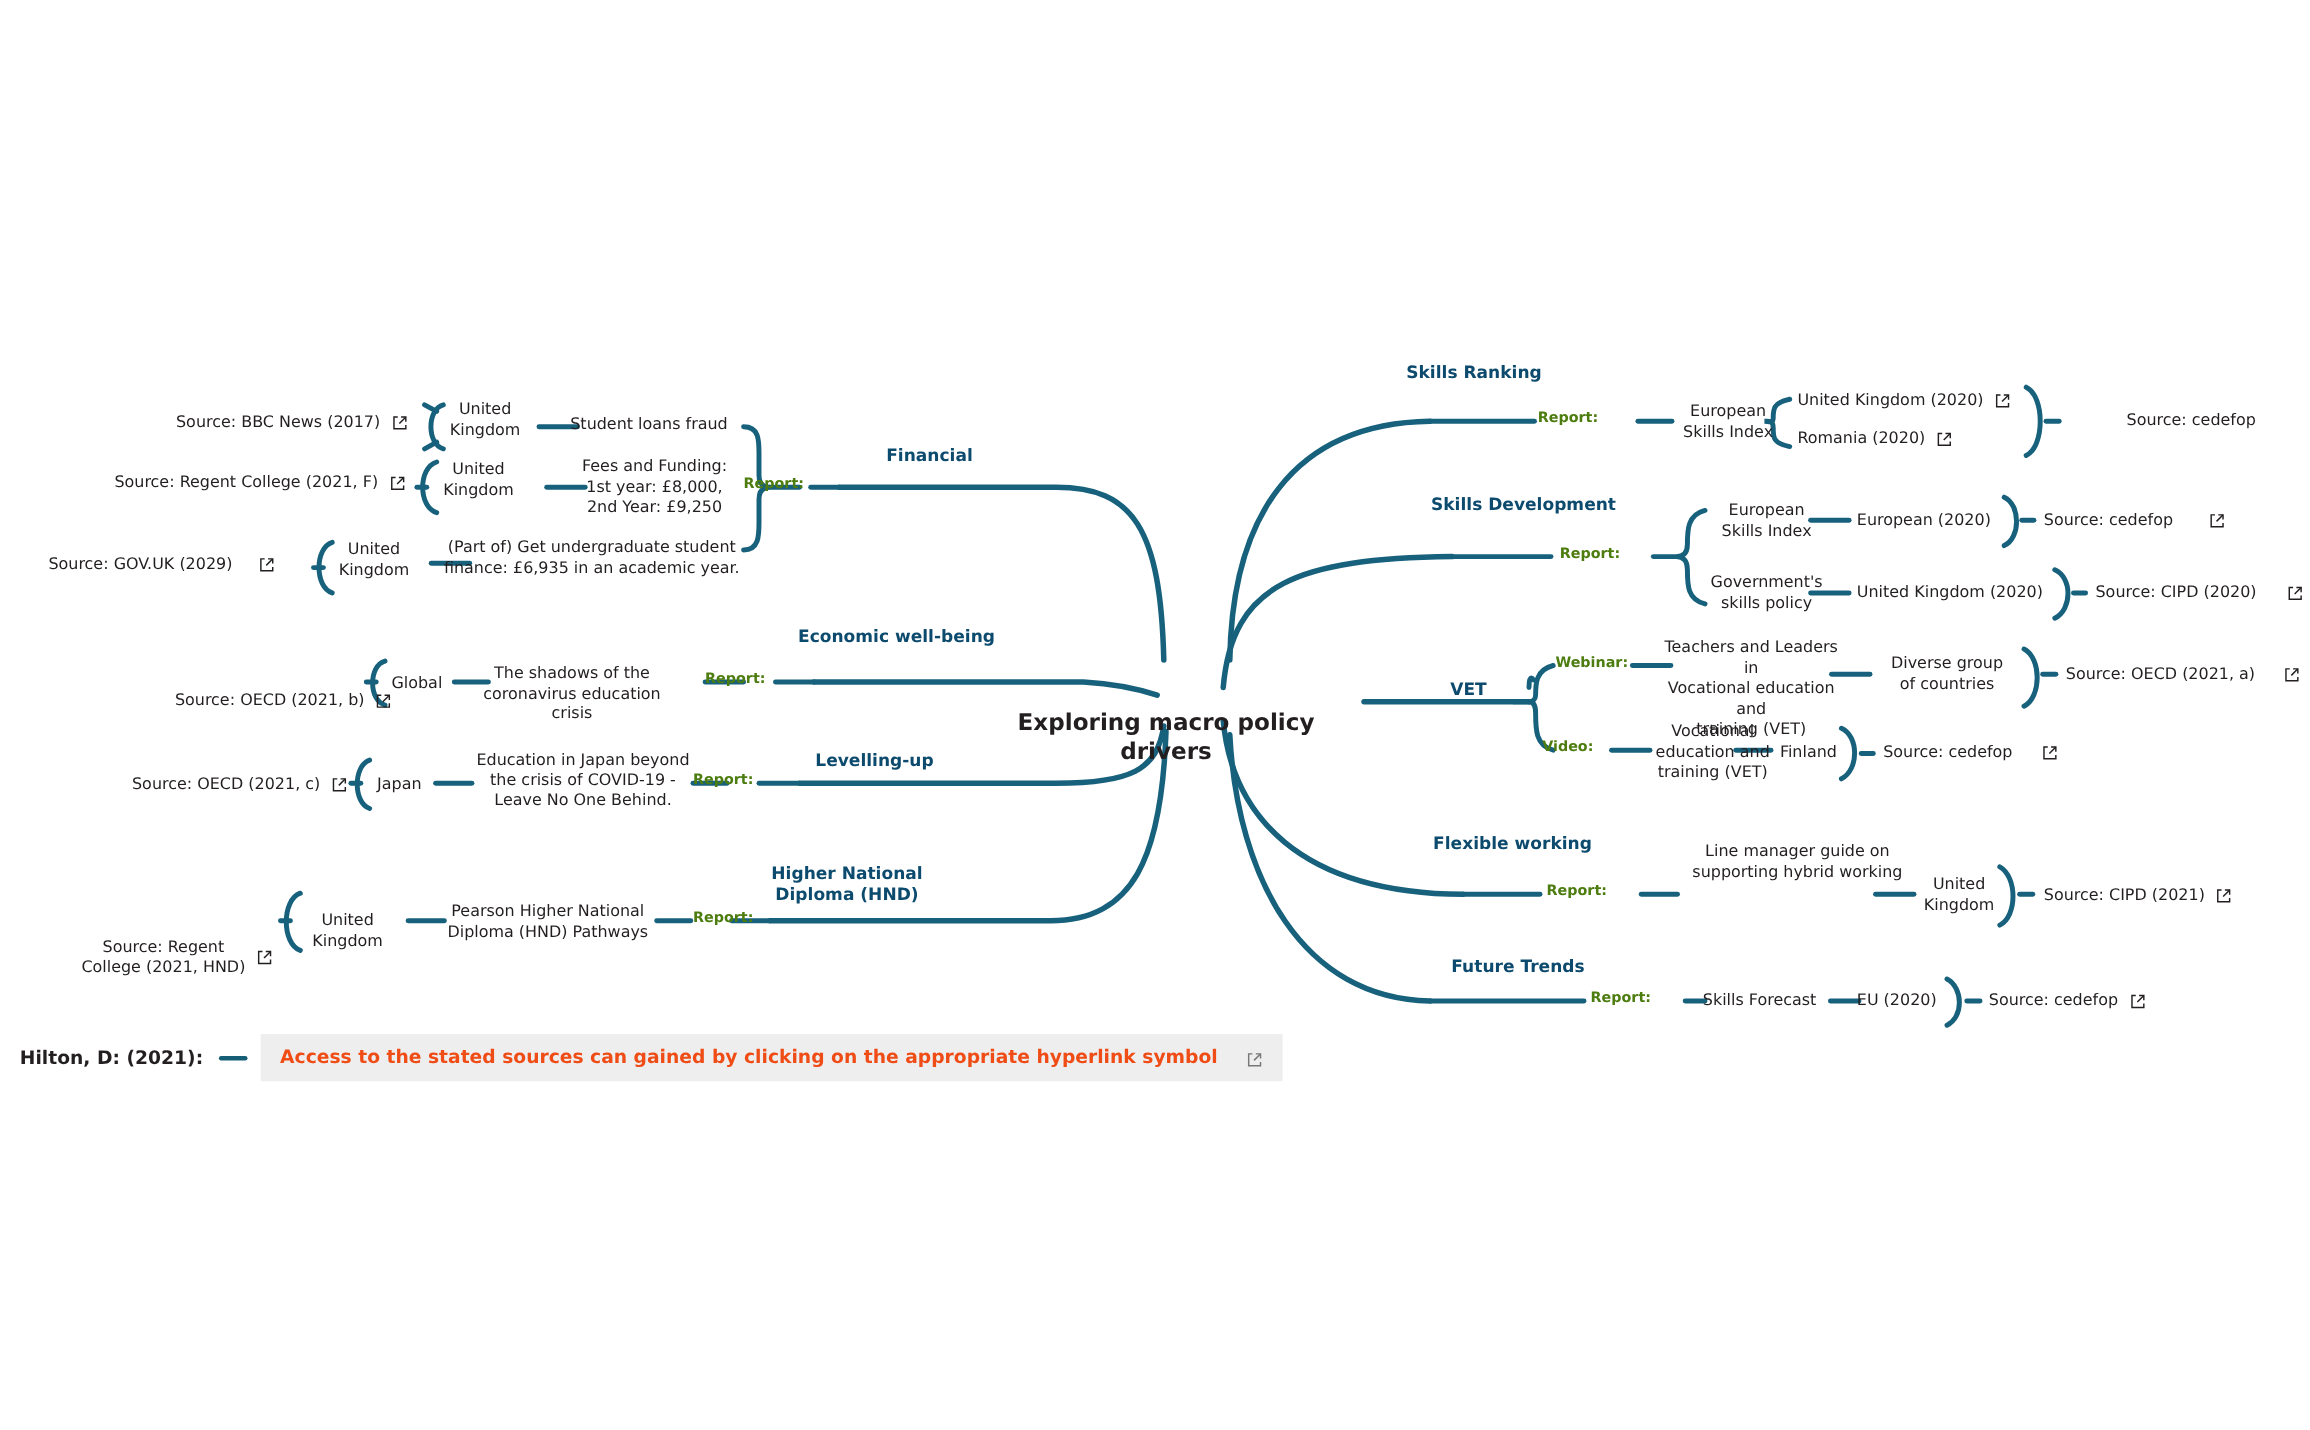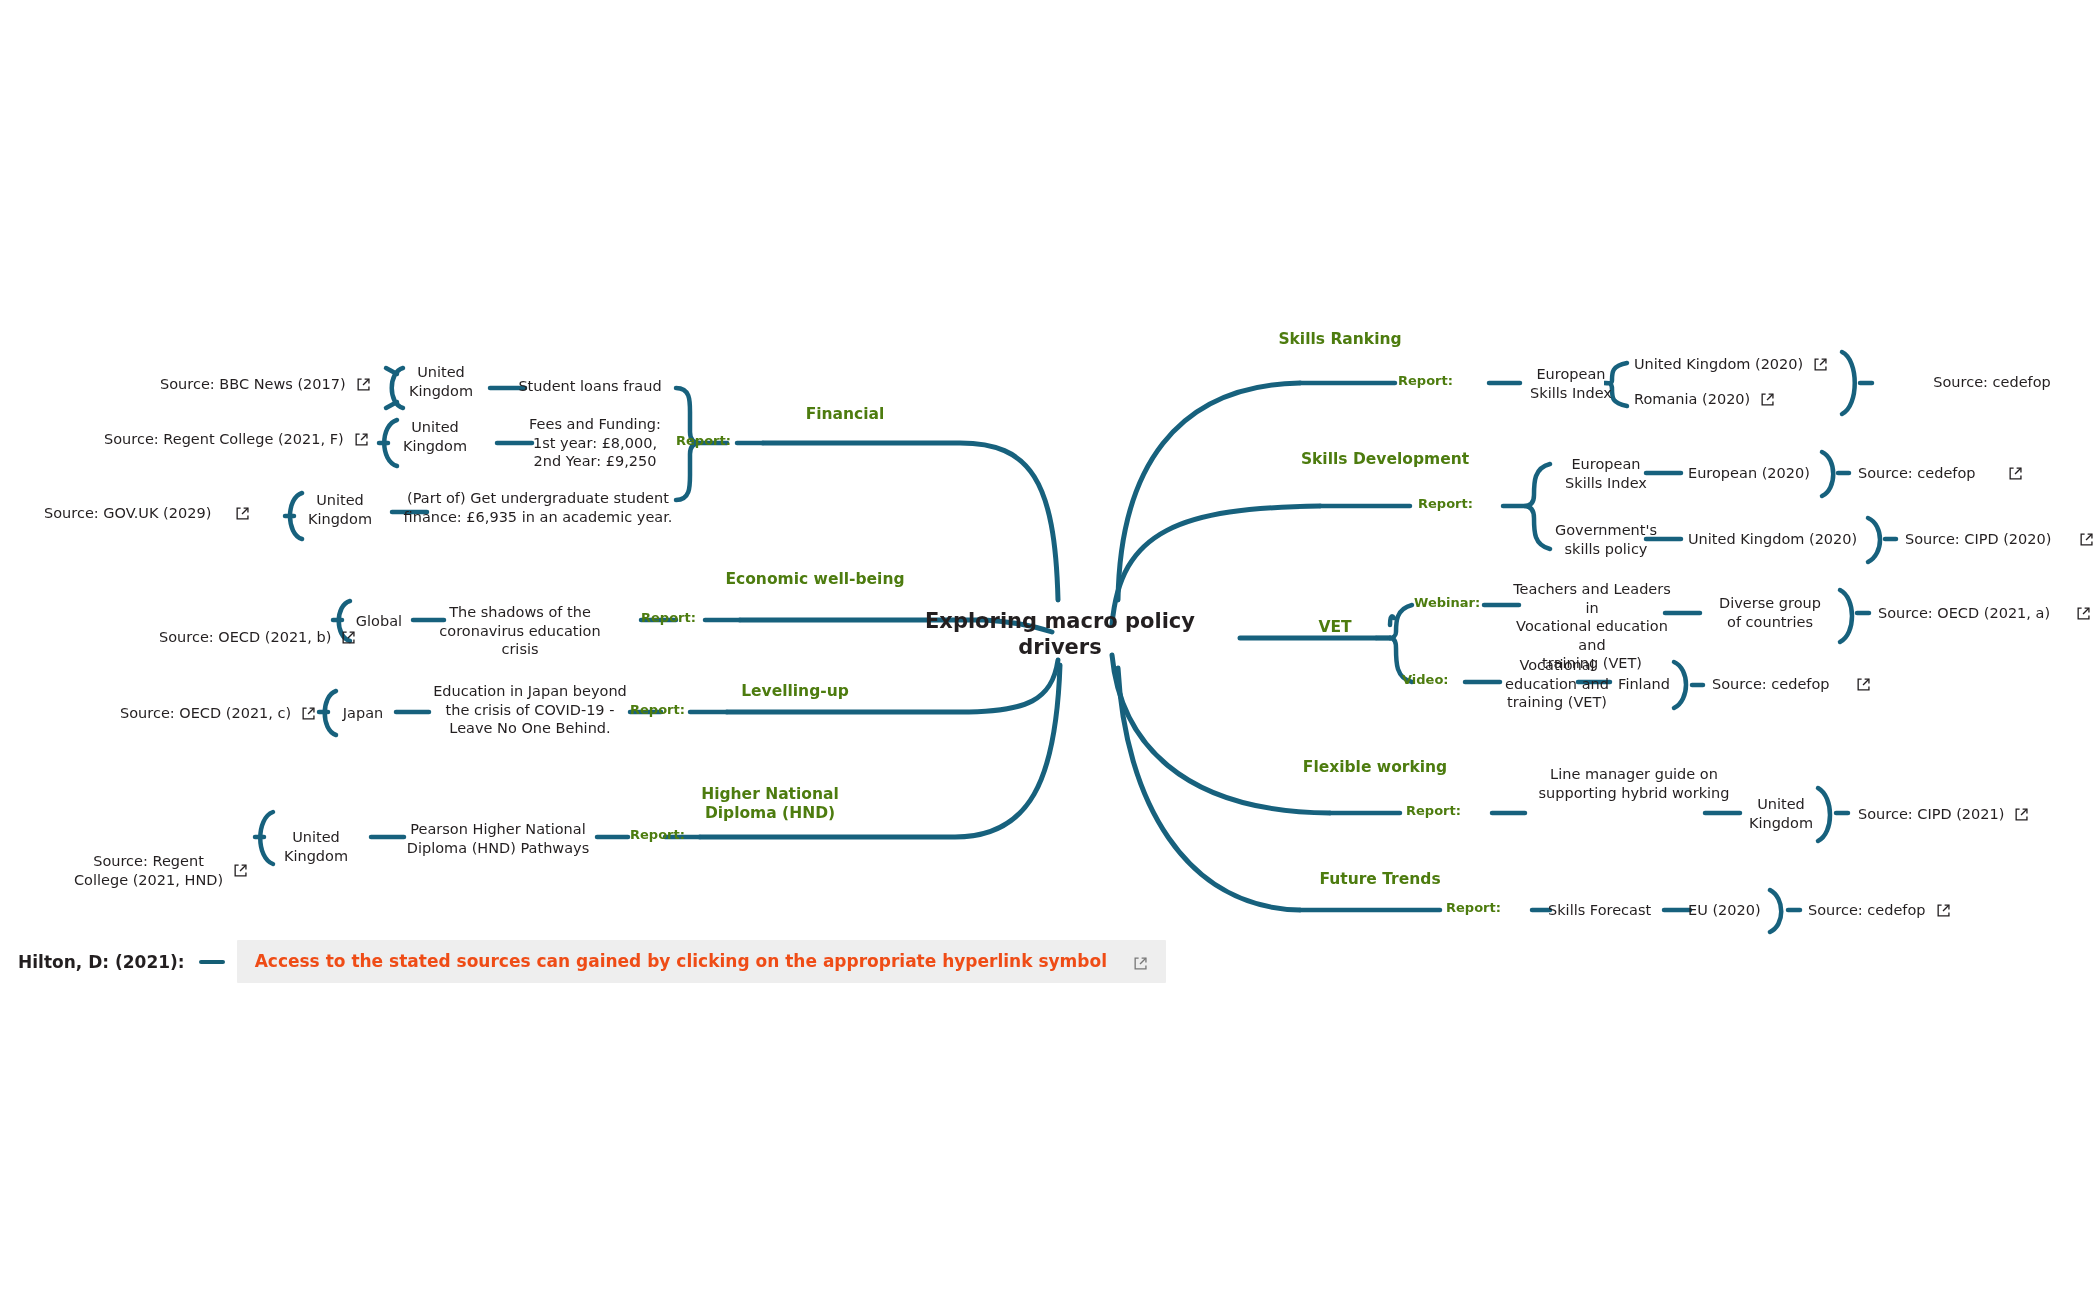--- a/index.html
+++ b/index.html
@@ -30,21 +30,21 @@
     font-weight:bold;
     font-size:21px;
     line-height:1.25;
     color:#231f20;
     text-align:center;
   }
   .branch-title{
     font-weight:bold;
     font-size:15.5px;
     line-height:1.22;
-    color:#4d7c0f;
+    color:#0c4a6e;
     text-align:center;
   }
   .kind{
     font-weight:bold;
     font-size:13px;
     color:#4d7c0f;
     white-space:nowrap;
   }
   .leaf{
     font-size:14.5px;
@@ -219,21 +219,21 @@
       <path d="M 1836 813 L 1848 813"></path>
 
       <path d="M 1300 910 L 1440 910"></path>
       <path d="M 1532 910 L 1550 910"></path>
       <path d="M 1664 910 L 1690 910"></path>
       <path d="M 1770 890 C 1785 898 1785 925 1770 932"></path>
       <path d="M 1788 910 L 1800 910"></path>
     </g>
   </svg>
 
-  <div class="node lbl-center" style="left:920px; top:608px; width:280px;">Exploring macro policy drivers</div>
+  <div class="node lbl-center" style="left:920px; top:644px; width:280px;">Exploring macro policy drivers</div>
 
   <div class="node branch-title" style="left:750px; top:405px; width:190px;">Financial</div>
   <div class="node kind" style="left:676px; top:433px;">Report:</div>
 
   <div class="node leaf" style="left:500px; top:377px; width:180px;">Student loans fraud</div>
   <div class="node leaf" style="left:398px; top:363px; width:86px;">United
 Kingdom</div>
   <div class="srcrow" style="left:160px; top:375px;">
     <span class="src">Source: BBC News (2017)</span>
     <span class="ext">

